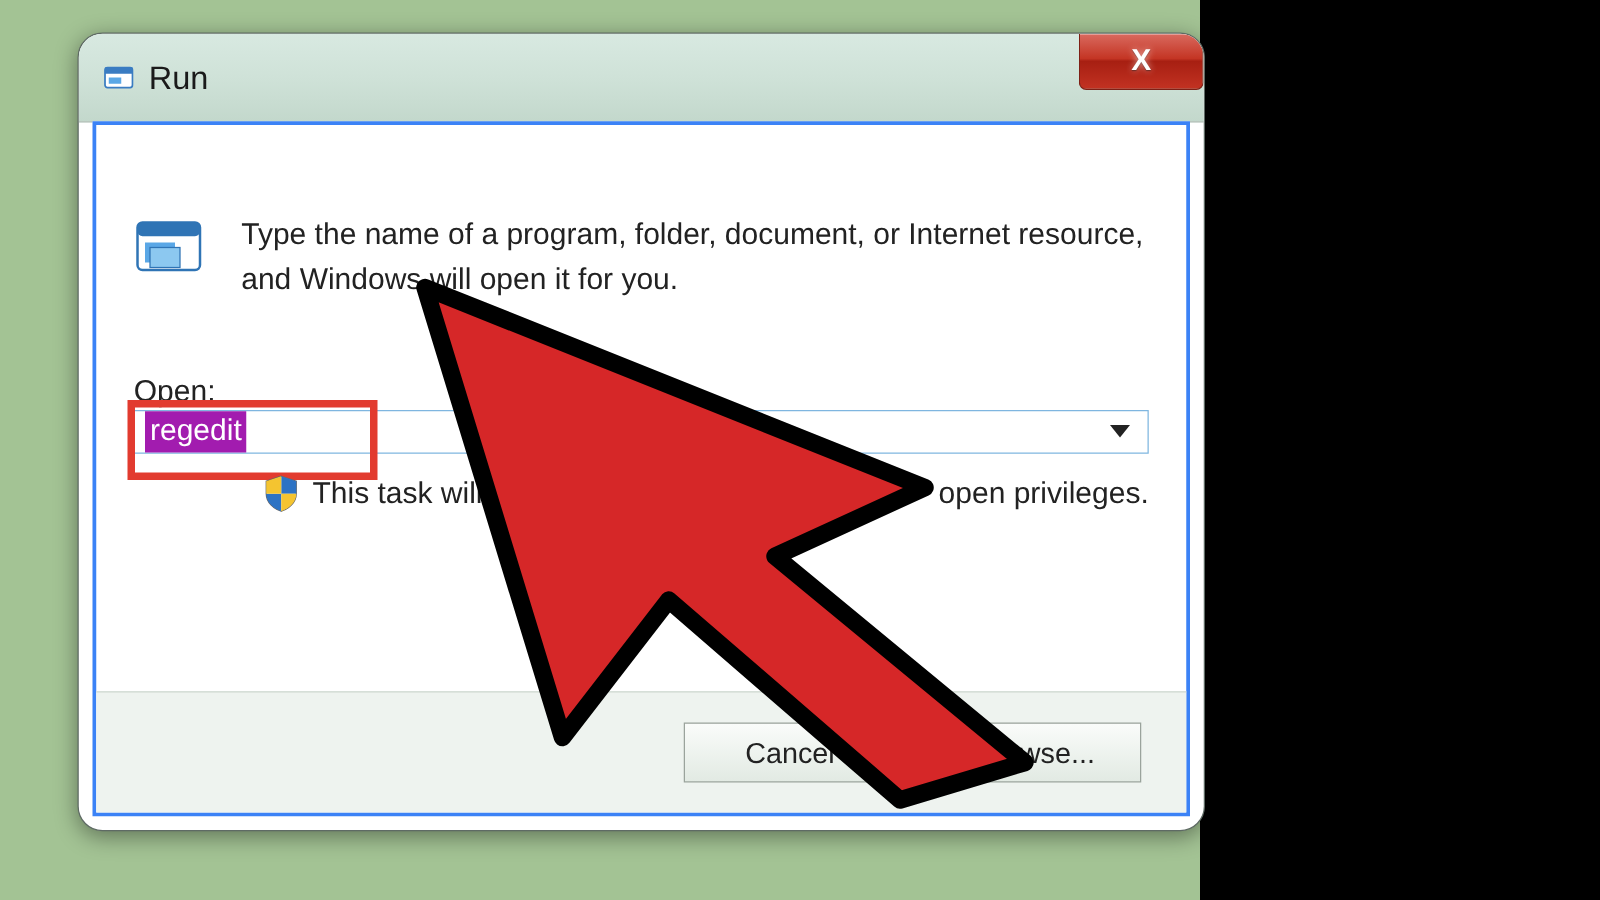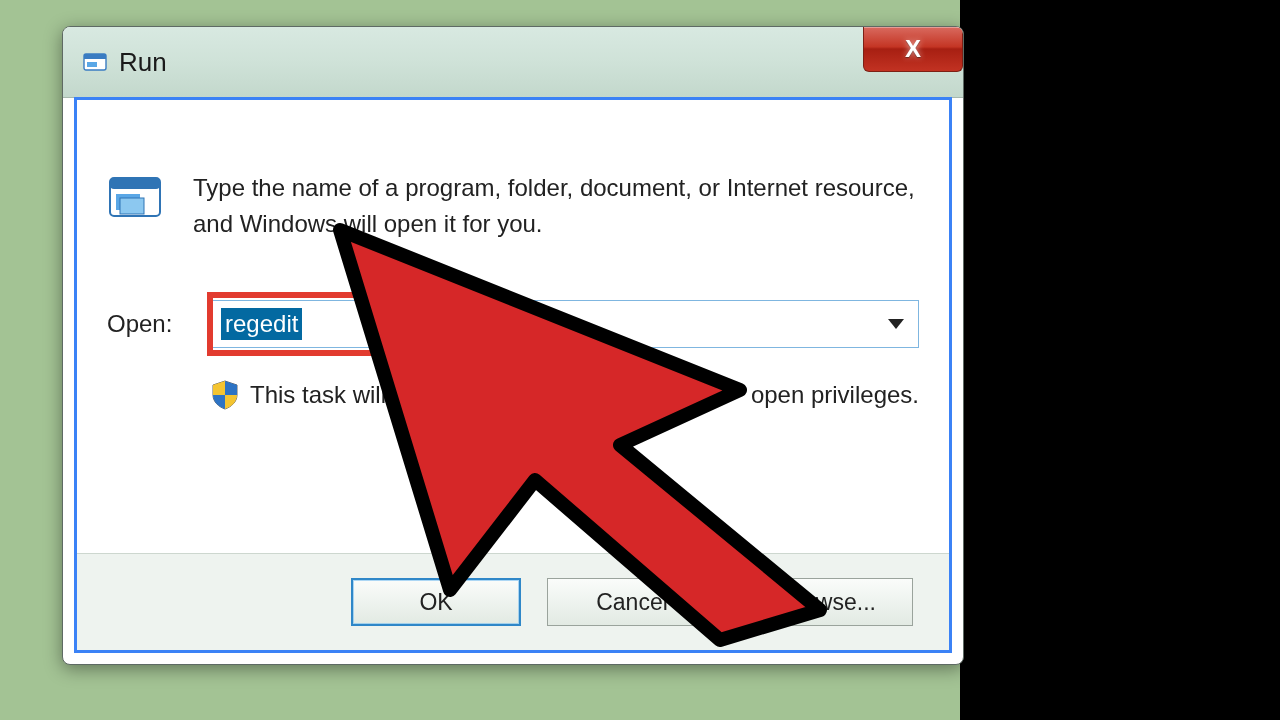--- a/index.html
+++ b/index.html
@@ -1,32 +1,32 @@
 <!DOCTYPE html>
 <html><head>
 <meta charset="utf-8">
 <style>
   html,body{margin:0;padding:0;width:1280px;height:720px;overflow:hidden;font-family:"Segoe UI",Tahoma,Arial,sans-serif;}
   .stage{position:relative;width:1280px;height:720px;background:#000;}
   .desktop{position:absolute;left:0;top:0;width:960px;height:720px;background:#a3c394;}
-  .window{position:absolute;left:62px;top:26px;width:900px;height:637px;background:#fff;border:1px solid #5e6a64;border-radius:8px;box-shadow:0 4px 18px rgba(0,0,0,.4);overflow:hidden;}
+  .window{position:absolute;left:62px;top:26px;width:900px;height:637px;background:#fff;border:1px solid #5e6a64;border-radius:20px;box-shadow:0 4px 18px rgba(0,0,0,.4);overflow:hidden;}
   .titlebar{position:relative;height:70px;background:linear-gradient(to bottom,#d8e9e1 0%,#cfe2d8 50%,#c3d8cc 100%);border-bottom:1px solid #a6b8ad;display:flex;align-items:center;padding-left:20px;}
   .title-icon{width:24px;height:24px;margin-right:12px;}
   .title-text{font-size:26px;color:#1a1a1a;}
   .close-btn{position:absolute;right:0;top:0;width:98px;height:44px;background:linear-gradient(to bottom,#d96a5f 0%,#c43524 45%,#a71f12 50%,#c23222 100%);border:1px solid #7d2015;border-top:none;border-bottom-left-radius:6px;border-bottom-right-radius:6px;display:flex;align-items:center;justify-content:center;color:#fff;font-weight:bold;font-size:24px;text-shadow:0 0 6px rgba(255,255,255,.6),0 1px 1px rgba(0,0,0,.5);box-shadow:inset 0 1px 0 rgba(255,255,255,.35);}
   .client{position:absolute;left:11px;right:11px;top:70px;bottom:11px;background:#fff;border:3px solid #3b82f6;}
   .desc-row{position:absolute;left:30px;top:70px;right:30px;display:flex;align-items:flex-start;}
   .run-icon{width:56px;height:56px;margin-right:30px;flex:0 0 auto;}
   .desc-text{font-size:24px;color:#222;line-height:1.5;}
-  .open-row{position:absolute;left:30px;top:200px;right:30px;display:flex;align-items:center;}
+  .open-row{position:absolute;left:30px;top:200px;right:30px;display:flex;flex-direction:column;}
   .open-label{font-size:24px;color:#222;width:105px;}
   .combo{position:relative;flex:1;height:48px;border:1px solid #7fb6e0;background:#fff;display:flex;align-items:center;padding:0 40px 0 8px;box-sizing:border-box;}
   .combo .dropdown{position:absolute;right:14px;top:50%;transform:translateY(-50%);width:0;height:0;border-left:8px solid transparent;border-right:8px solid transparent;border-top:10px solid #222;}
   .highlight-box{position:absolute;left:-6px;top:-9px;width:200px;height:64px;border:6px solid #e23b2f;box-sizing:border-box;pointer-events:none;}
-  .sel{display:inline-block;background:#0369a1;color:#fff;font-size:24px;padding:2px 4px;line-height:1.2;}
+  .sel{display:inline-block;background:#a21caf;color:#fff;font-size:24px;padding:2px 4px;line-height:1.2;}
   .priv-row{position:absolute;left:135px;top:280px;right:30px;display:flex;align-items:center;font-size:24px;color:#222;}
   .shield{width:26px;height:30px;margin-right:12px;flex:0 0 auto;}
   .btnbar{position:absolute;left:0;right:0;bottom:0;height:96px;background:#eef3ef;border-top:1px solid #cdd7cf;display:flex;align-items:center;justify-content:flex-end;padding-right:36px;gap:26px;}
   .btn{height:48px;min-width:170px;border:1px solid #9aa39c;background:linear-gradient(to bottom,#fafcfa,#e2eae3);font-size:23px;color:#222;display:flex;align-items:center;justify-content:center;padding:0 8px;box-sizing:border-box;}
   .btn.primary{border:2px solid #2f87c8;box-shadow:inset 0 0 0 1px rgba(120,190,240,.6);}
   .arrow-annot{position:absolute;left:300px;top:190px;pointer-events:none;}
   .annot-path{fill:#d62728;stroke:#000;stroke-width:14;stroke-linejoin:round;}
 </style>
 </head>
 <body>
@@ -82,21 +82,20 @@
               <path d="M13 1 L1 5 V15 H13 Z" fill="#f4c430"></path>
               <path d="M13 29 C19 27 25 22 25 15 H13 Z" fill="#f4c430"></path>
             </svg>
           </span>
           <span>This task will b</span>
           <span style="flex:1"></span>
           <span>open privileges.</span>
         </div>
 
         <div class="btnbar">
-          <div class="btn primary">OK</div>
           <div class="btn">Cancel</div>
           <div class="btn">Browse...</div>
         </div>
 
       </div>
     </div>
 
     <div class="arrow-annot">
       <svg width="620" height="460" viewBox="0 0 620 460">
         <path class="annot-path" d="

